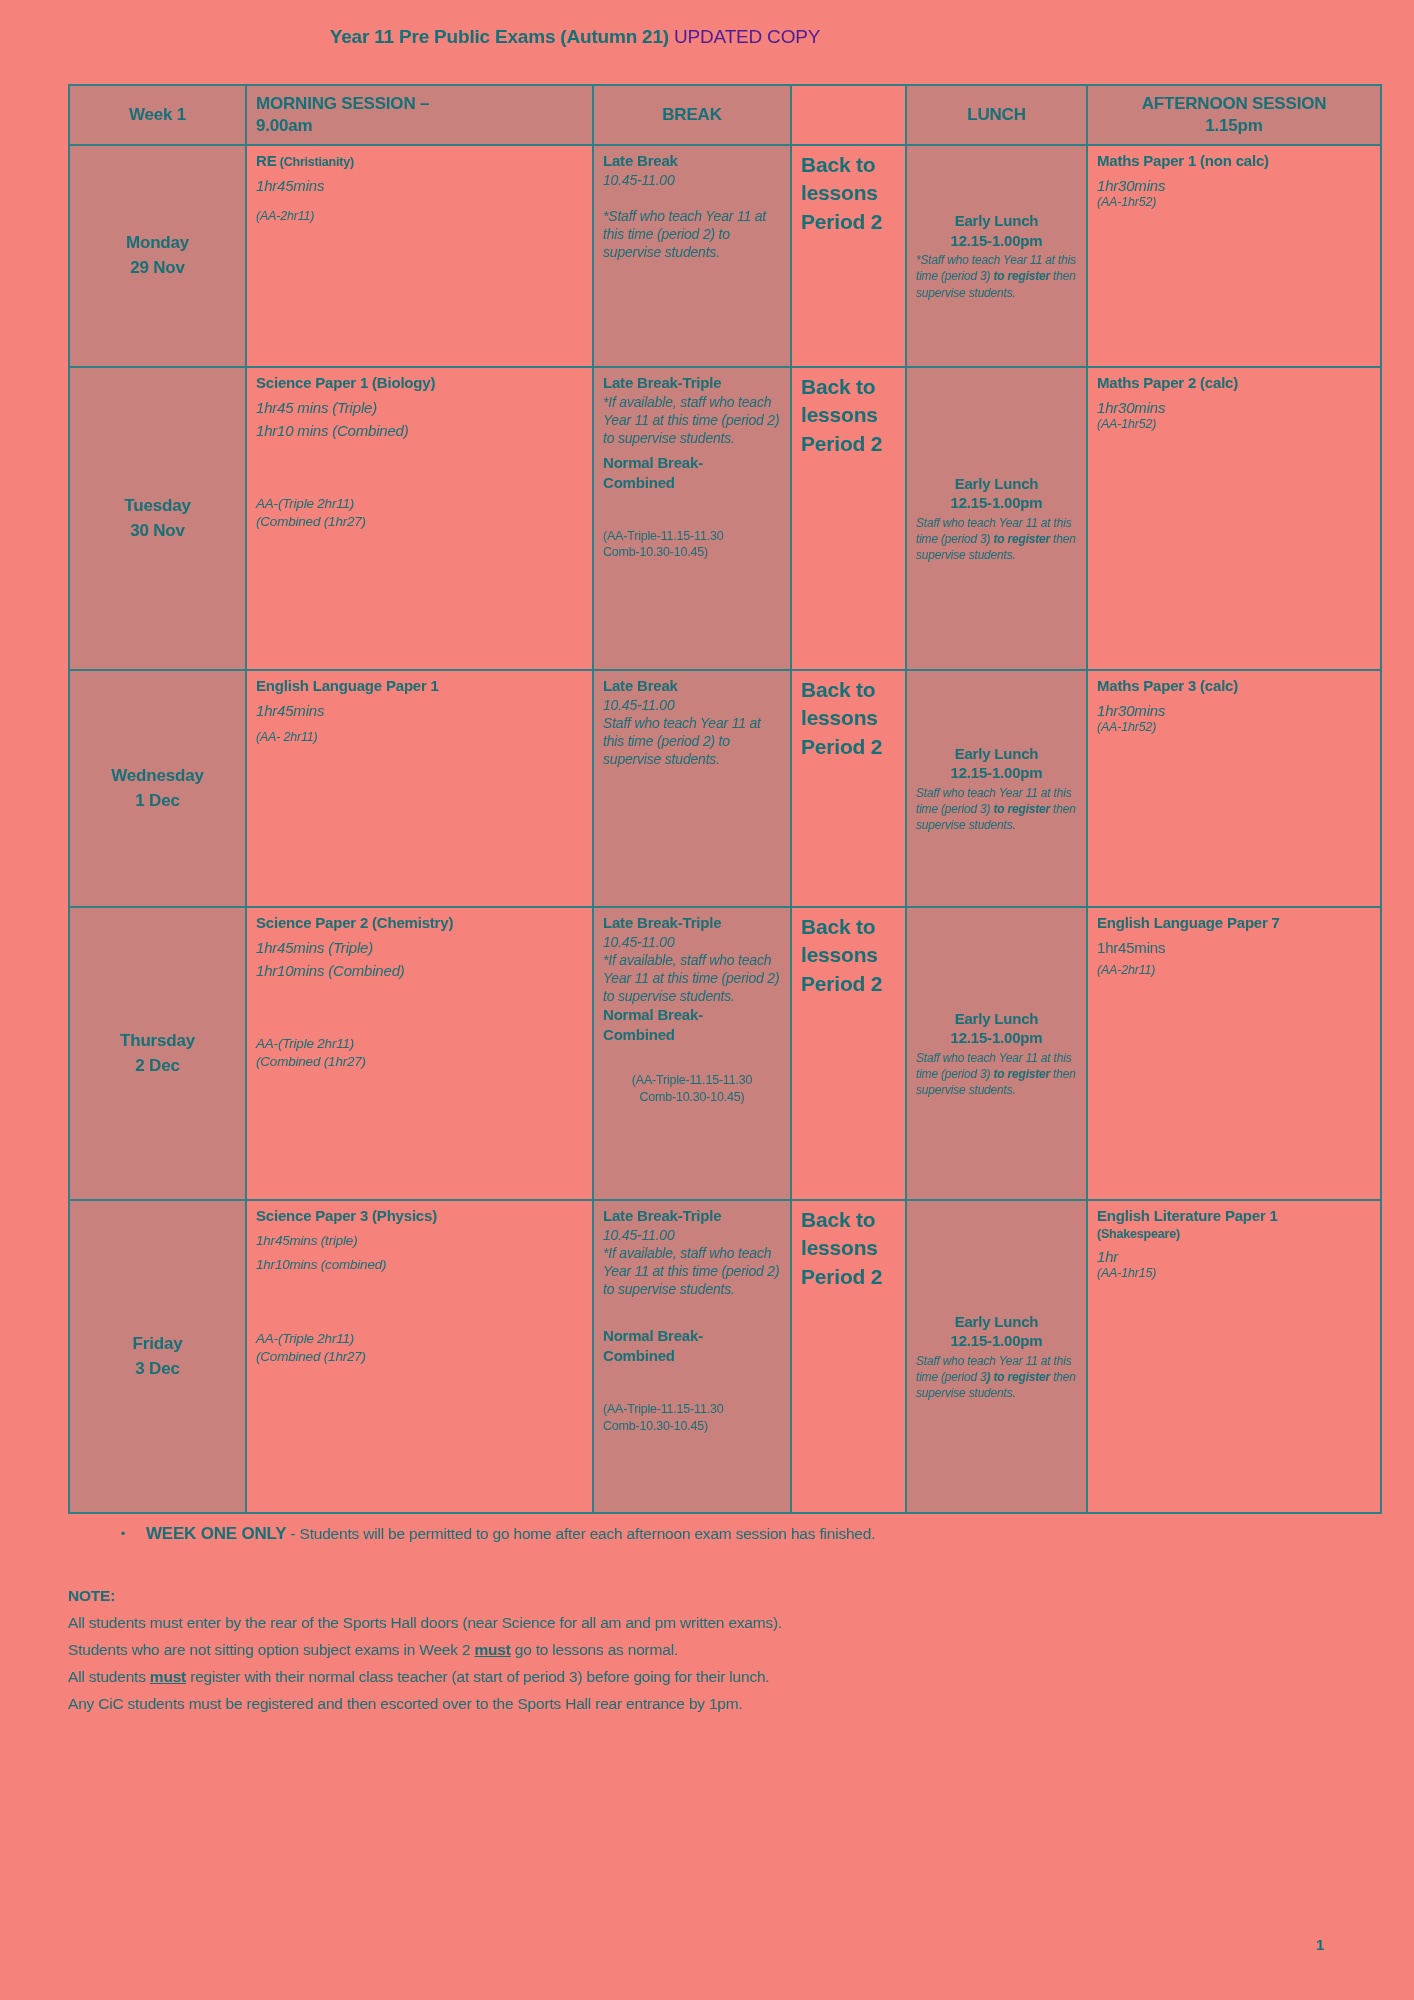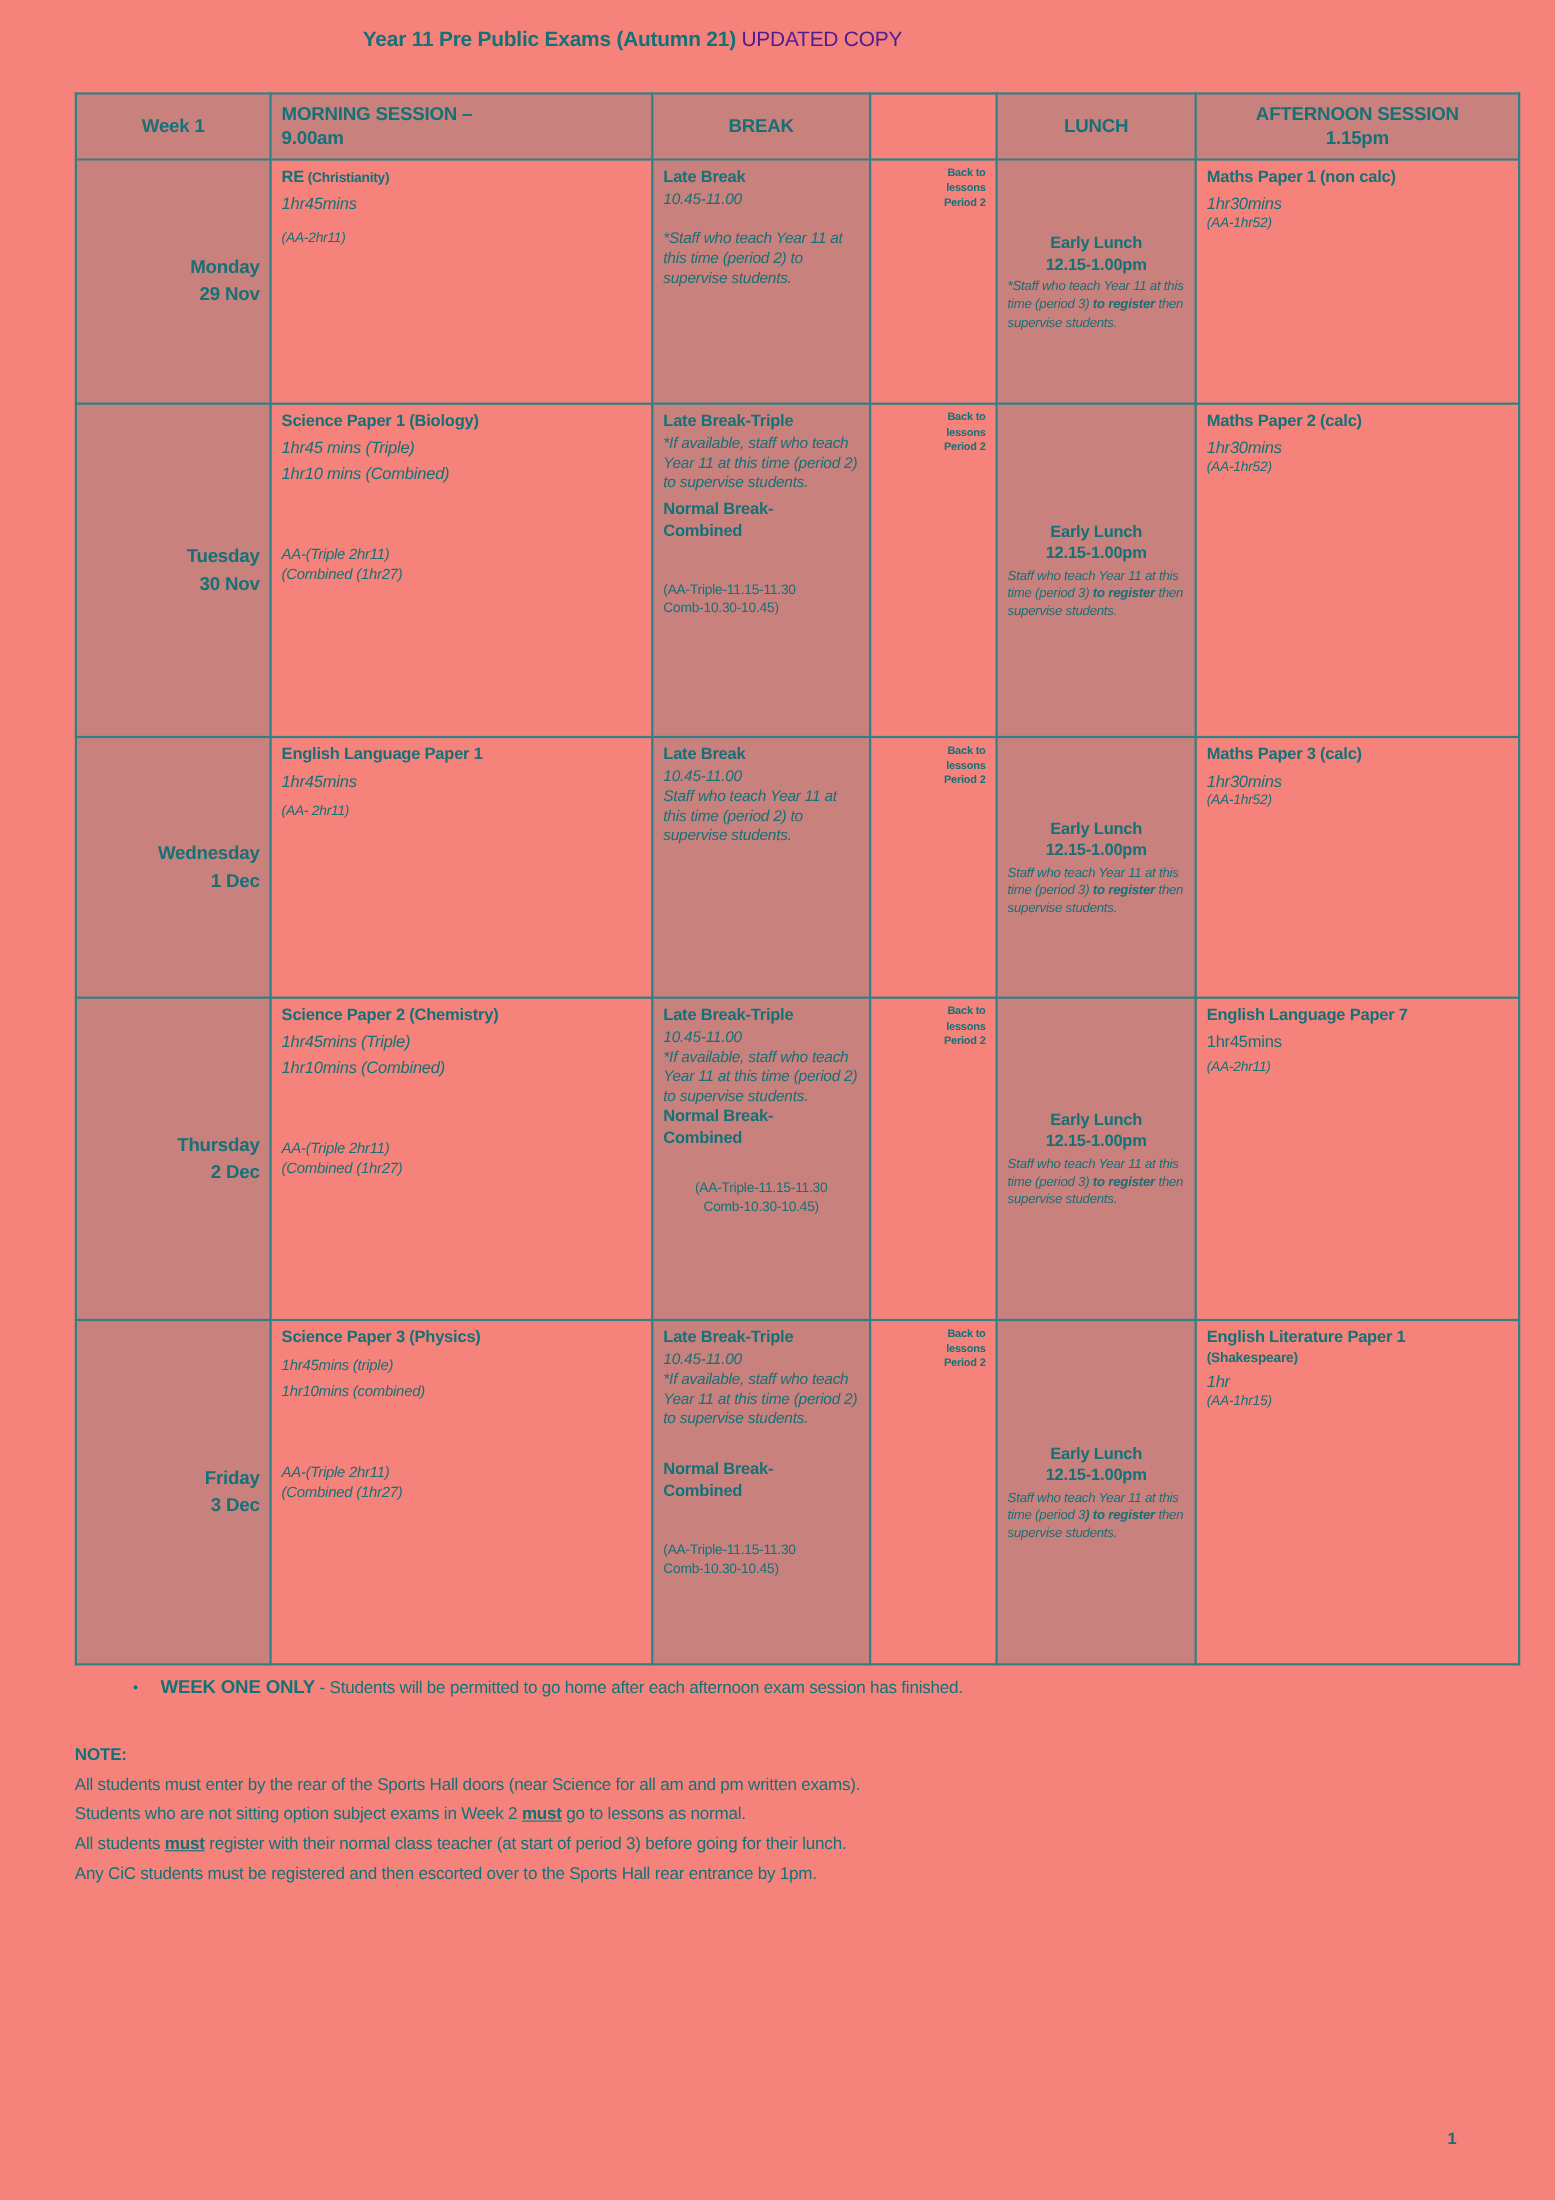--- a/index.html
+++ b/index.html
@@ -25,22 +25,22 @@
     border:2px solid #2F8086;
     vertical-align:top;
     padding:5px 9px;
     overflow:hidden;
     letter-spacing:-0.2px;
   }
   .dark{background:#C9817E;}
   .light{background:#F5837B;}
   .tt th{font-size:17px;font-weight:bold;vertical-align:middle;text-align:center;line-height:1.3;}
   th.left{text-align:left;}
-  td.daycell{vertical-align:middle;text-align:right;font-weight:bold;font-size:17px;line-height:1.45;}
-  td.backto{vertical-align:top;text-align:right;font-weight:bold;font-size:10px;line-height:1.35;}
+  td.daycell{vertical-align:middle;text-align:center;font-weight:bold;font-size:17px;line-height:1.45;}
+  td.backto{vertical-align:top;text-align:left;font-weight:bold;font-size:21px;line-height:1.35;}
   td.lunchcell{vertical-align:middle;}
   .pre{white-space:pre-line;}
   .b{font-weight:bold;}
   .i{font-style:italic;}
   .u{text-decoration:underline;}
   .ttl{font-size:15px;font-weight:bold;line-height:1.3;}
   .lg{font-size:15px;}
   .md{font-size:14px;line-height:1.3;}
   .md2{font-size:13.5px;line-height:1.35;}
   .sm{font-size:12.5px;line-height:1.3;}

